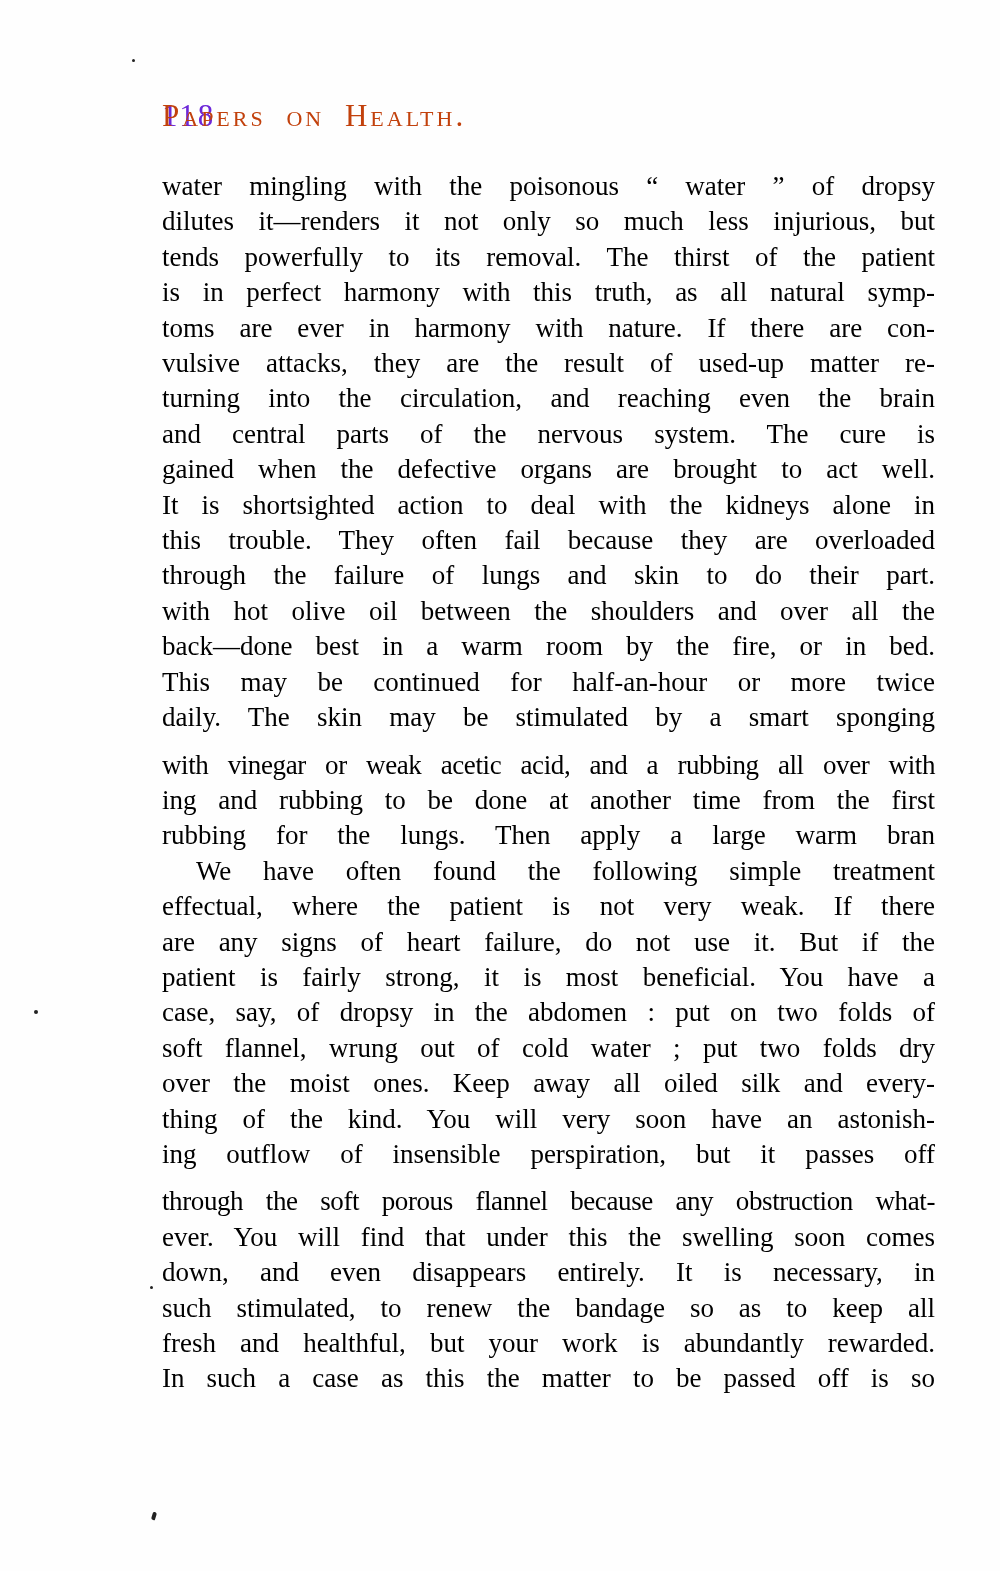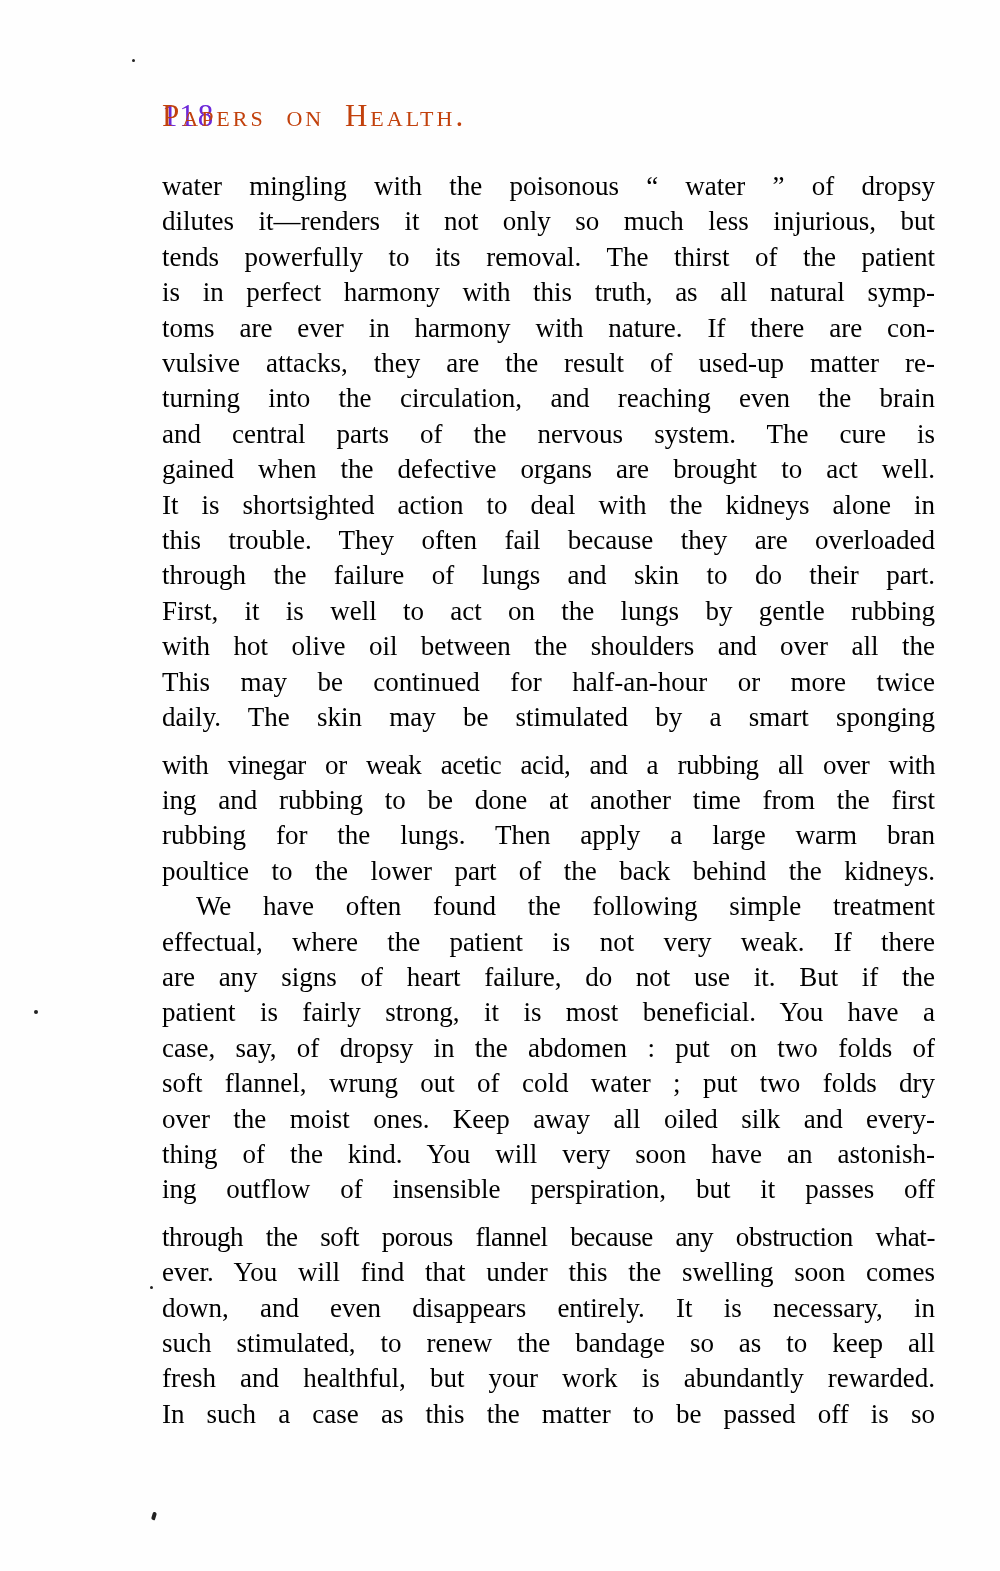--- a/index.html
+++ b/index.html
@@ -103,28 +103,27 @@
       <div class="line">tends powerfully to its removal. The thirst of the patient</div>
       <div class="line">is in perfect harmony with this truth, as all natural symp-</div>
       <div class="line">toms are ever in harmony with nature. If there are con-</div>
       <div class="line">vulsive attacks, they are the result of used-up matter re-</div>
       <div class="line">turning into the circulation, and reaching even the brain</div>
       <div class="line">and central parts of the nervous system. The cure is</div>
       <div class="line">gained when the defective organs are brought to act well.</div>
       <div class="line">It is shortsighted action to deal with the kidneys alone in</div>
       <div class="line">this trouble. They often fail because they are overloaded</div>
       <div class="line">through the failure of lungs and skin to do their part.</div>
-      <div class="line">First, it is well to act on the lungs by gentle rubbing</div>
       <div class="line">with hot olive oil between the shoulders and over all the</div>
+      <div class="line">back—done best in a warm room by the fire, or in bed.</div>
       <div class="line">This may be continued for half-an-hour or more twice</div>
       <div class="line">daily. The skin may be stimulated by a smart sponging</div>
       <div class="line tight">with vinegar or weak acetic acid, and a rubbing all over with</div>
       <div class="line">ing and rubbing to be done at another time from the first</div>
       <div class="line">rubbing for the lungs. Then apply a large warm bran</div>
-      <div class="line">poultice to the lower part of the back behind the kidneys.</div>
       <div class="line indent">We have often found the following simple treatment</div>
       <div class="line">effectual, where the patient is not very weak. If there</div>
       <div class="line">are any signs of heart failure, do not use it. But if the</div>
       <div class="line">patient is fairly strong, it is most beneficial. You have a</div>
       <div class="line">case, say, of dropsy in the abdomen : put on two folds of</div>
       <div class="line">soft flannel, wrung out of cold water ; put two folds dry</div>
       <div class="line">over the moist ones. Keep away all oiled silk and every-</div>
       <div class="line">thing of the kind. You will very soon have an astonish-</div>
       <div class="line">ing outflow of insensible perspiration, but it passes off</div>
       <div class="line tight">through the soft porous flannel because any obstruction what-</div>

